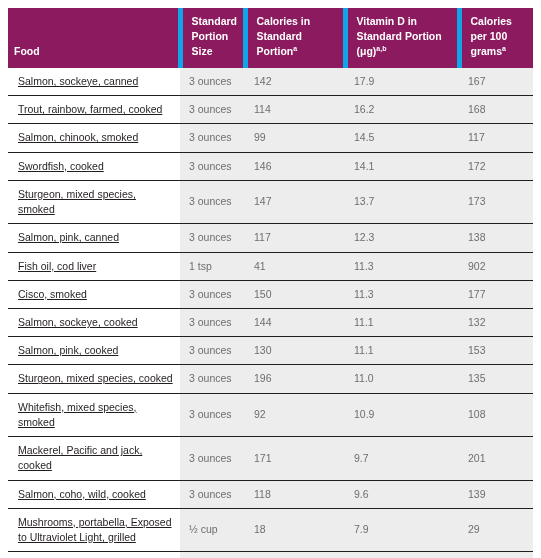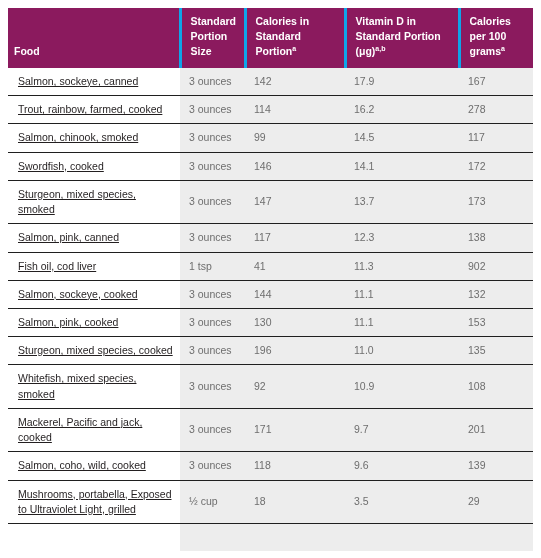--- a/index.html
+++ b/index.html
@@ -42,21 +42,21 @@
     background: #8b1a5e;
     color: #ffffff;
     font-size: 10.5px;
     font-weight: bold;
     line-height: 1.42;
     text-align: left;
     vertical-align: bottom;
     padding: 6px 9px 9px 9px;
     height: 54px;
     box-sizing: border-box;
-    border-left: 3px solid #0ea5e9;
+    border-left: 5px solid #0ea5e9;
   }
   thead th.first-col {
     border-left: none;
     padding-left: 6px;
   }
   thead th sup {
     font-size: 7px;
     vertical-align: super;
     line-height: 0;
   }
@@ -120,21 +120,21 @@
           <td class="data-cell"><span class="data-text">17.9</span></td>
           <td class="data-cell"><span class="data-text">167</span></td>
         </tr>
         <tr>
           <td class="food-cell">
             <span class="food-text">Trout, rainbow, farmed, cooked</span>
           </td>
           <td class="data-cell"><span class="data-text">3 ounces</span></td>
           <td class="data-cell"><span class="data-text">114</span></td>
           <td class="data-cell"><span class="data-text">16.2</span></td>
-          <td class="data-cell"><span class="data-text">278</span></td>
+          <td class="data-cell"><span class="data-text">168</span></td>
         </tr>
         <tr>
           <td class="food-cell">
             <span class="food-text">Salmon, chinook, smoked</span>
           </td>
           <td class="data-cell"><span class="data-text">3 ounces</span></td>
           <td class="data-cell"><span class="data-text">99</span></td>
           <td class="data-cell"><span class="data-text">14.5</span></td>
           <td class="data-cell"><span class="data-text">117</span></td>
         </tr>
@@ -169,20 +169,29 @@
           <td class="food-cell">
             <span class="food-text">Fish oil, cod liver</span>
           </td>
           <td class="data-cell"><span class="data-text">1 tsp</span></td>
           <td class="data-cell"><span class="data-text">41</span></td>
           <td class="data-cell"><span class="data-text">11.3</span></td>
           <td class="data-cell"><span class="data-text">902</span></td>
         </tr>
         <tr>
           <td class="food-cell">
+            <span class="food-text">Cisco, smoked</span>
+          </td>
+          <td class="data-cell"><span class="data-text">3 ounces</span></td>
+          <td class="data-cell"><span class="data-text">150</span></td>
+          <td class="data-cell"><span class="data-text">11.3</span></td>
+          <td class="data-cell"><span class="data-text">177</span></td>
+        </tr>
+        <tr>
+          <td class="food-cell">
             <span class="food-text">Salmon, sockeye, cooked</span>
           </td>
           <td class="data-cell"><span class="data-text">3 ounces</span></td>
           <td class="data-cell"><span class="data-text">144</span></td>
           <td class="data-cell"><span class="data-text">11.1</span></td>
           <td class="data-cell"><span class="data-text">132</span></td>
         </tr>
         <tr>
           <td class="food-cell">
             <span class="food-text">Salmon, pink, cooked</span>
@@ -227,21 +236,21 @@
           <td class="data-cell"><span class="data-text">118</span></td>
           <td class="data-cell"><span class="data-text">9.6</span></td>
           <td class="data-cell"><span class="data-text">139</span></td>
         </tr>
         <tr class="tall">
           <td class="food-cell">
             <span class="food-text">Mushrooms, portabella, Exposed to Ultraviolet Light, grilled</span>
           </td>
           <td class="data-cell"><span class="data-text">½ cup</span></td>
           <td class="data-cell"><span class="data-text">18</span></td>
-          <td class="data-cell"><span class="data-text">3.5</span></td>
+          <td class="data-cell"><span class="data-text">7.9</span></td>
           <td class="data-cell"><span class="data-text">29</span></td>
         </tr>
         <tr>
           <td class="food-cell"></td>
           <td class="data-cell"></td>
           <td class="data-cell"></td>
           <td class="data-cell"></td>
           <td class="data-cell"></td>
         </tr>
       </tbody>

